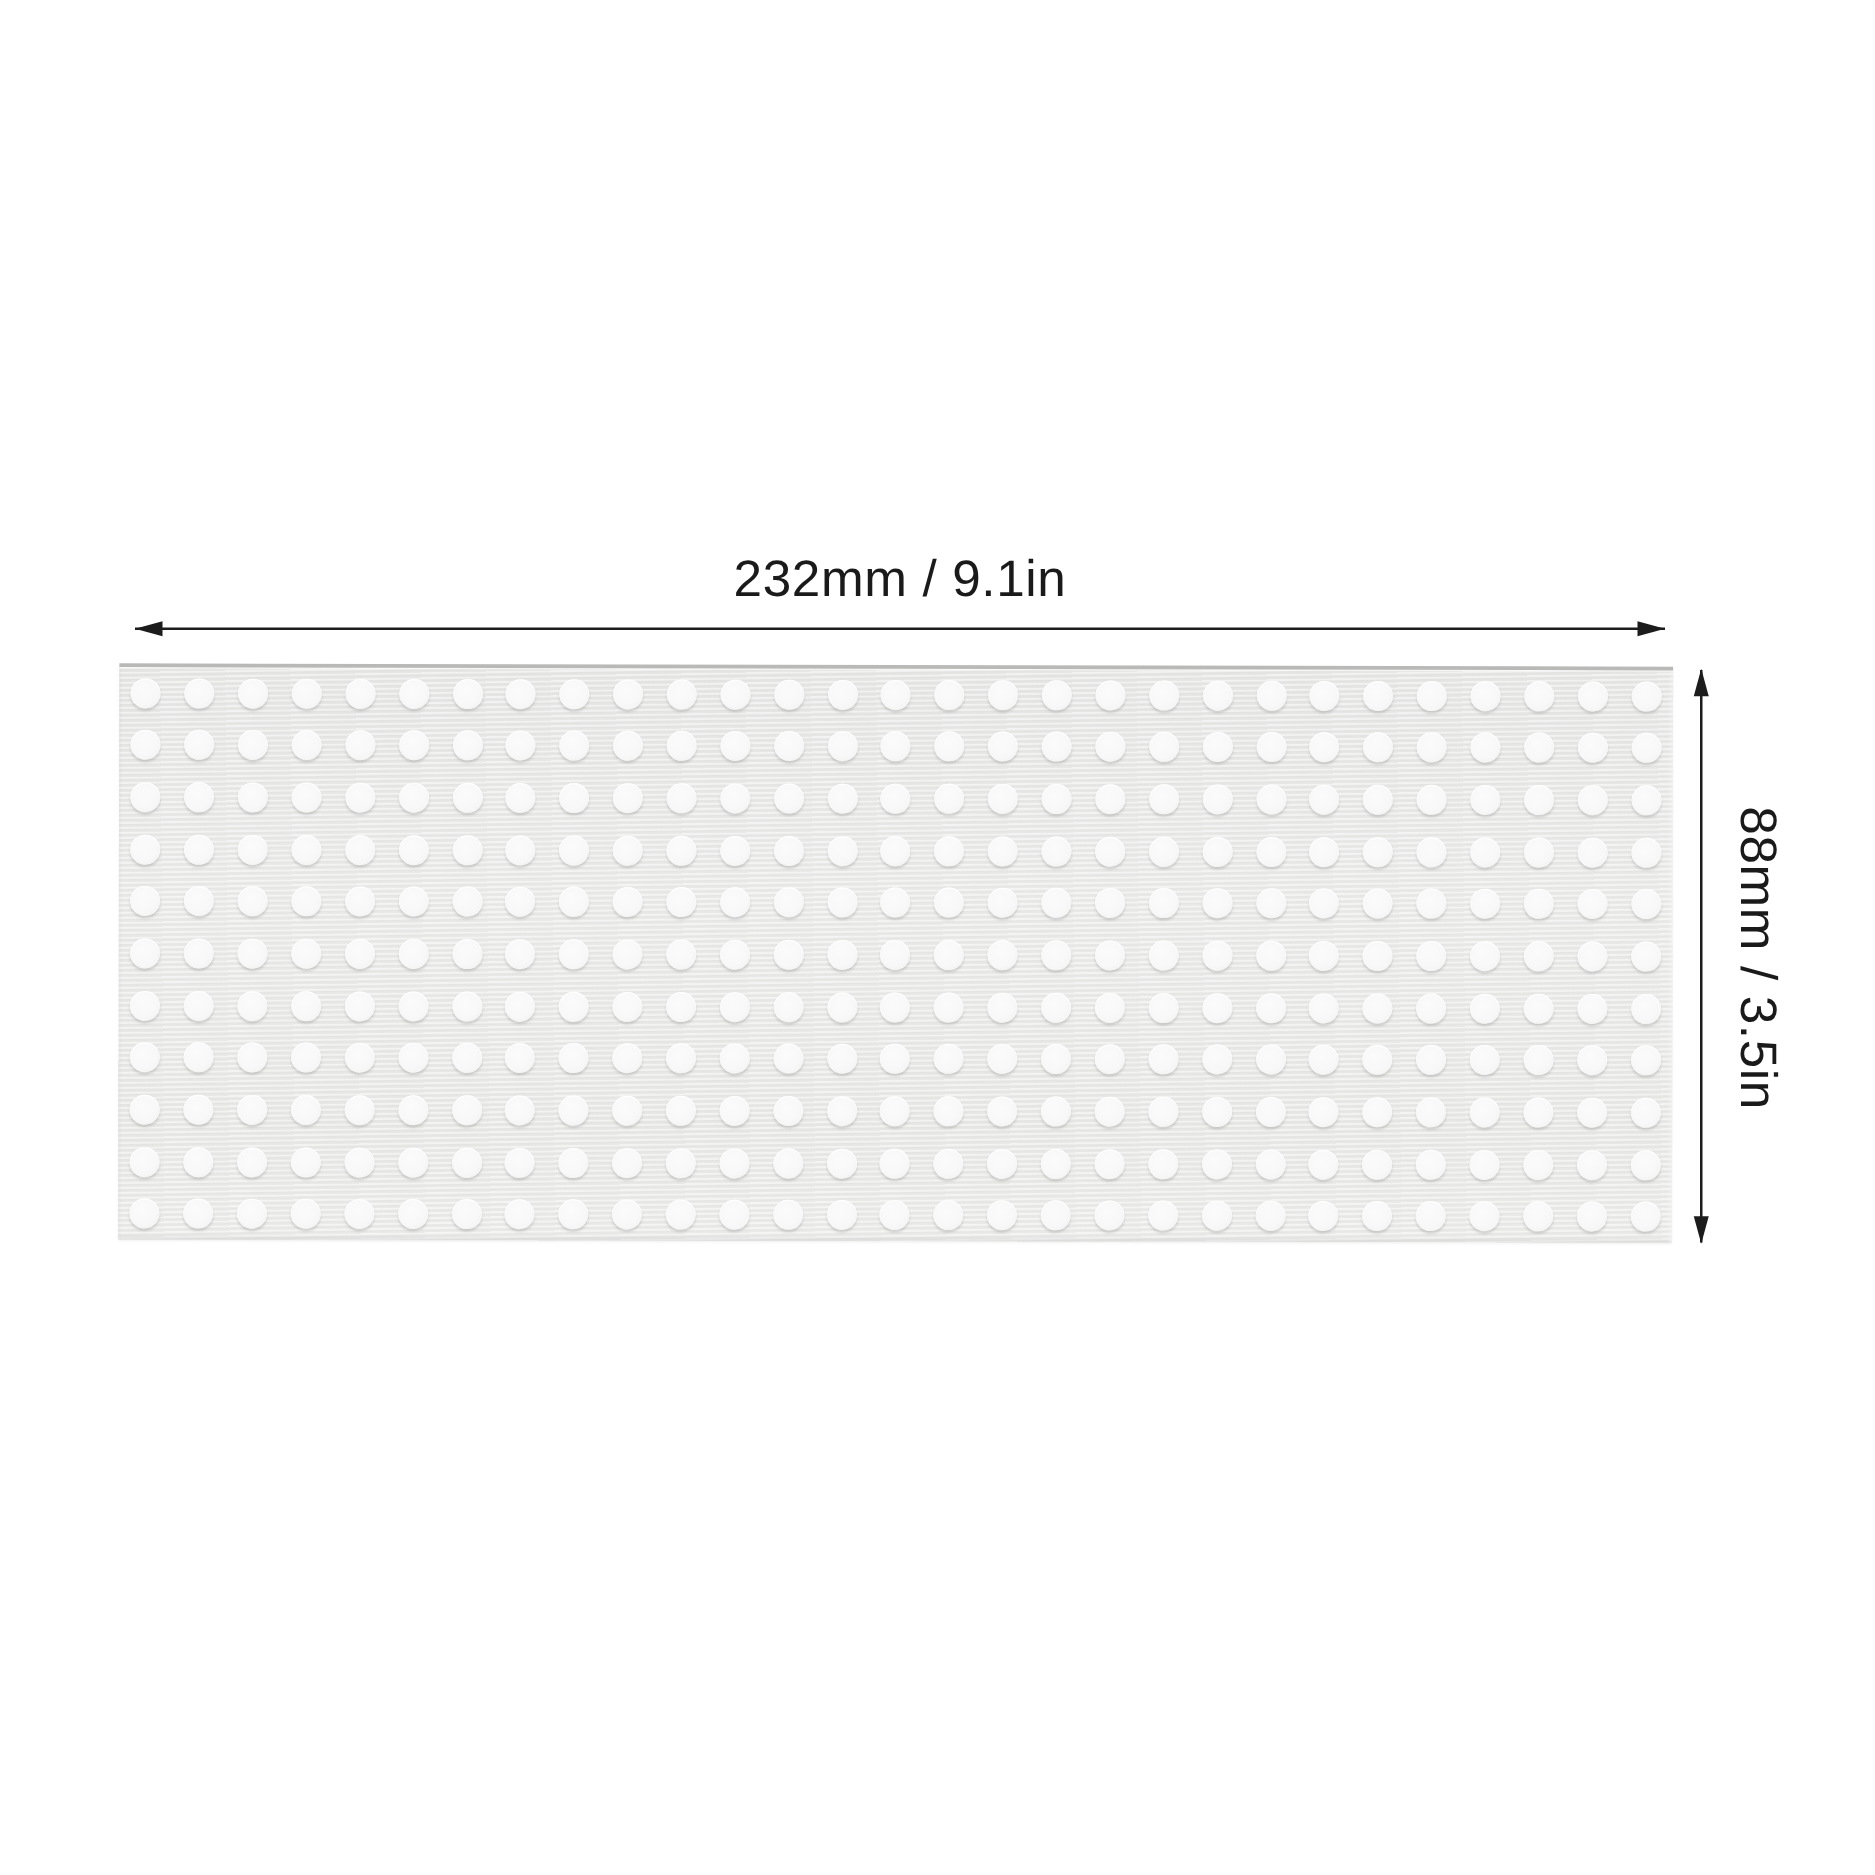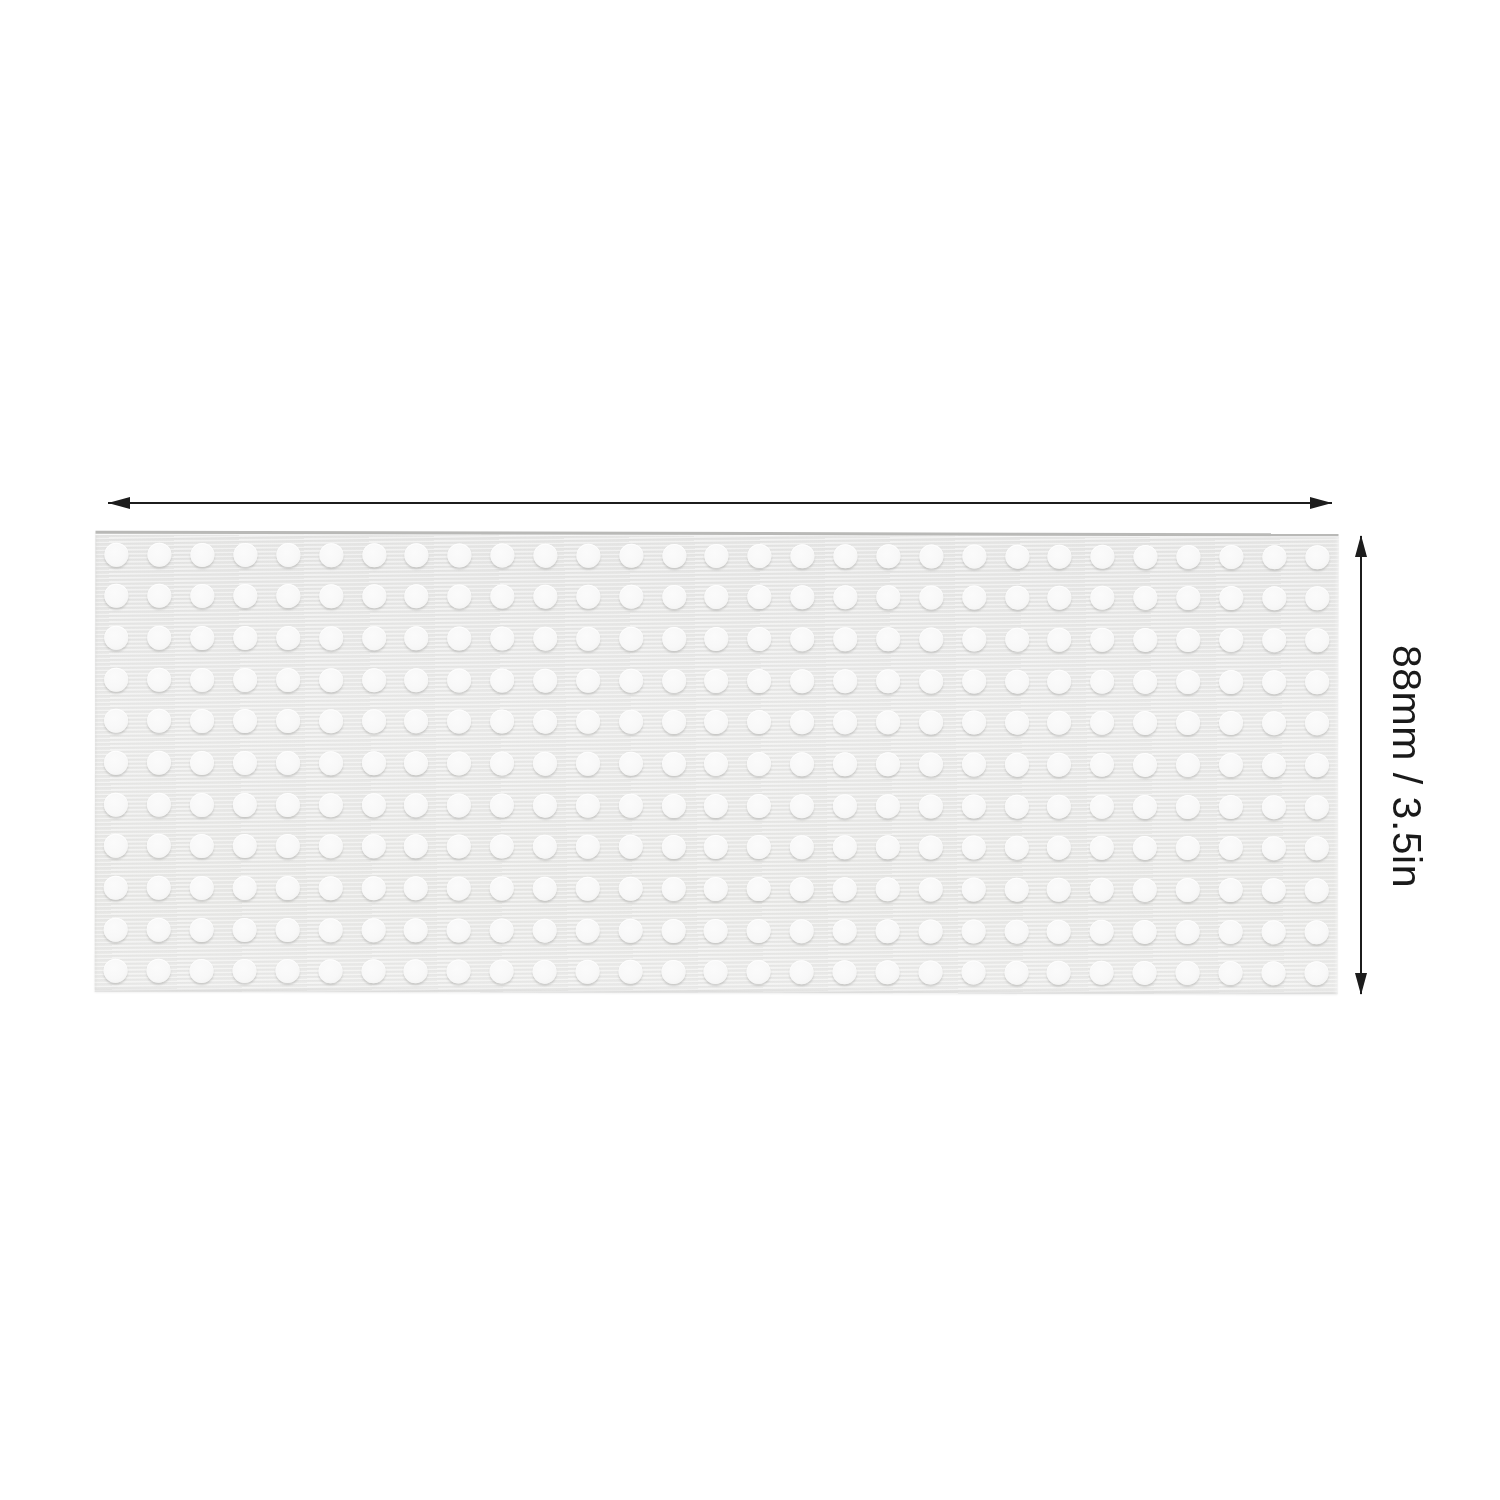--- a/index.html
+++ b/index.html
@@ -129,20 +129,21 @@
     letter-spacing: 0.5px;
     color: var(--label-color);
     white-space: nowrap;
   }
 </style>
 </head>
 <body>
 
 <div class="stage">
 
+  <div class="width-label">232mm / 9.1in</div>
   <div class="dim-line-h"></div>
   <div class="ah ah-left"></div>
   <div class="ah ah-right"></div>
 
   <div class="height-label">88mm / 3.5in</div>
   <div class="dim-line-v"></div>
   <div class="ah ah-up"></div>
   <div class="ah ah-down"></div>
 
   <div class="panel">

